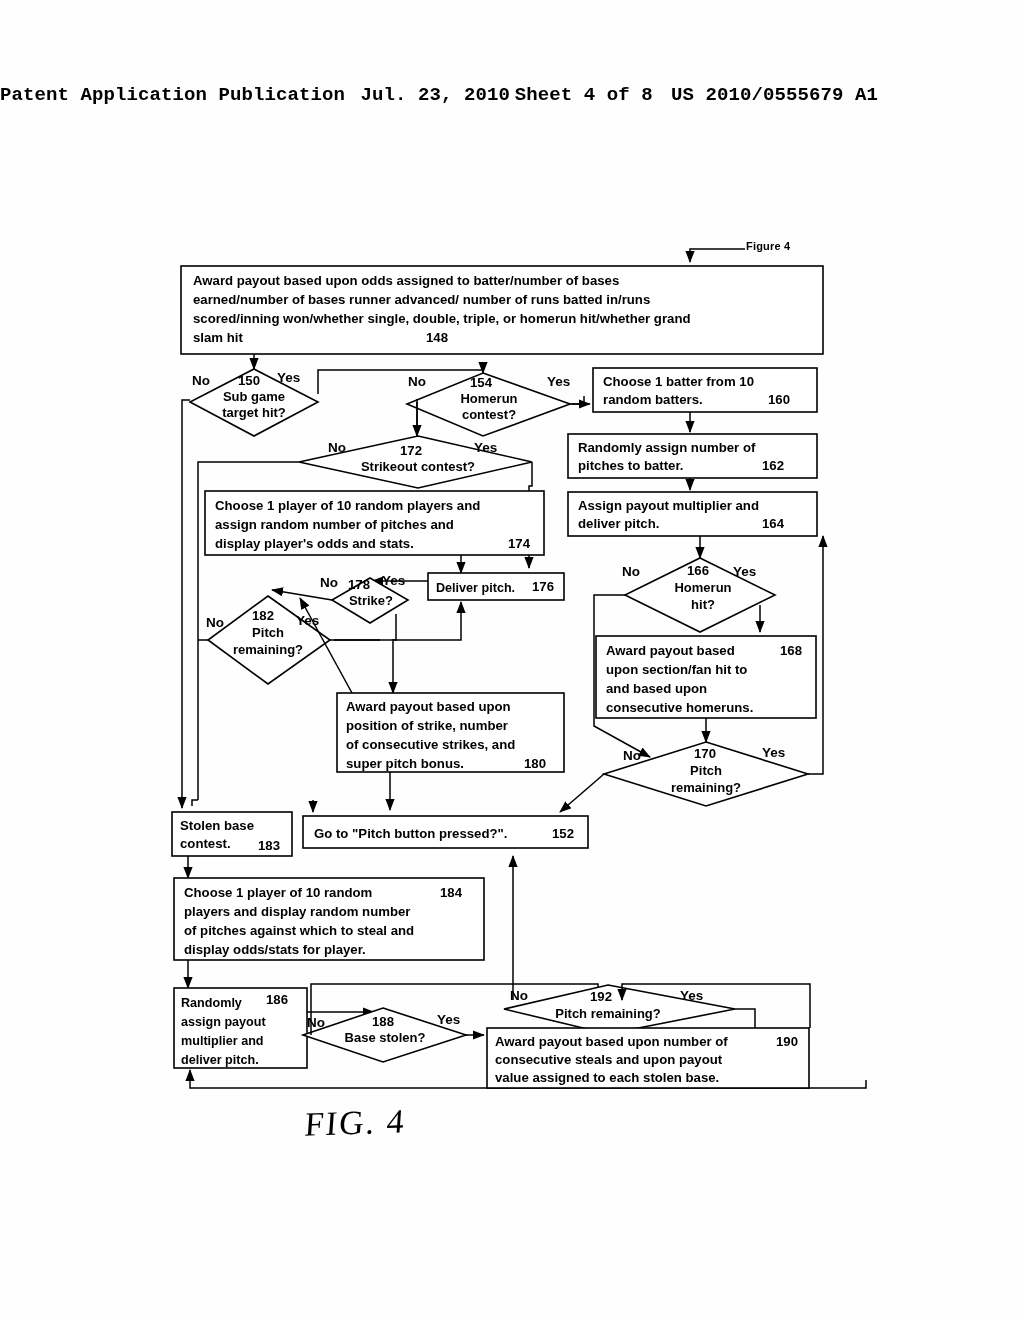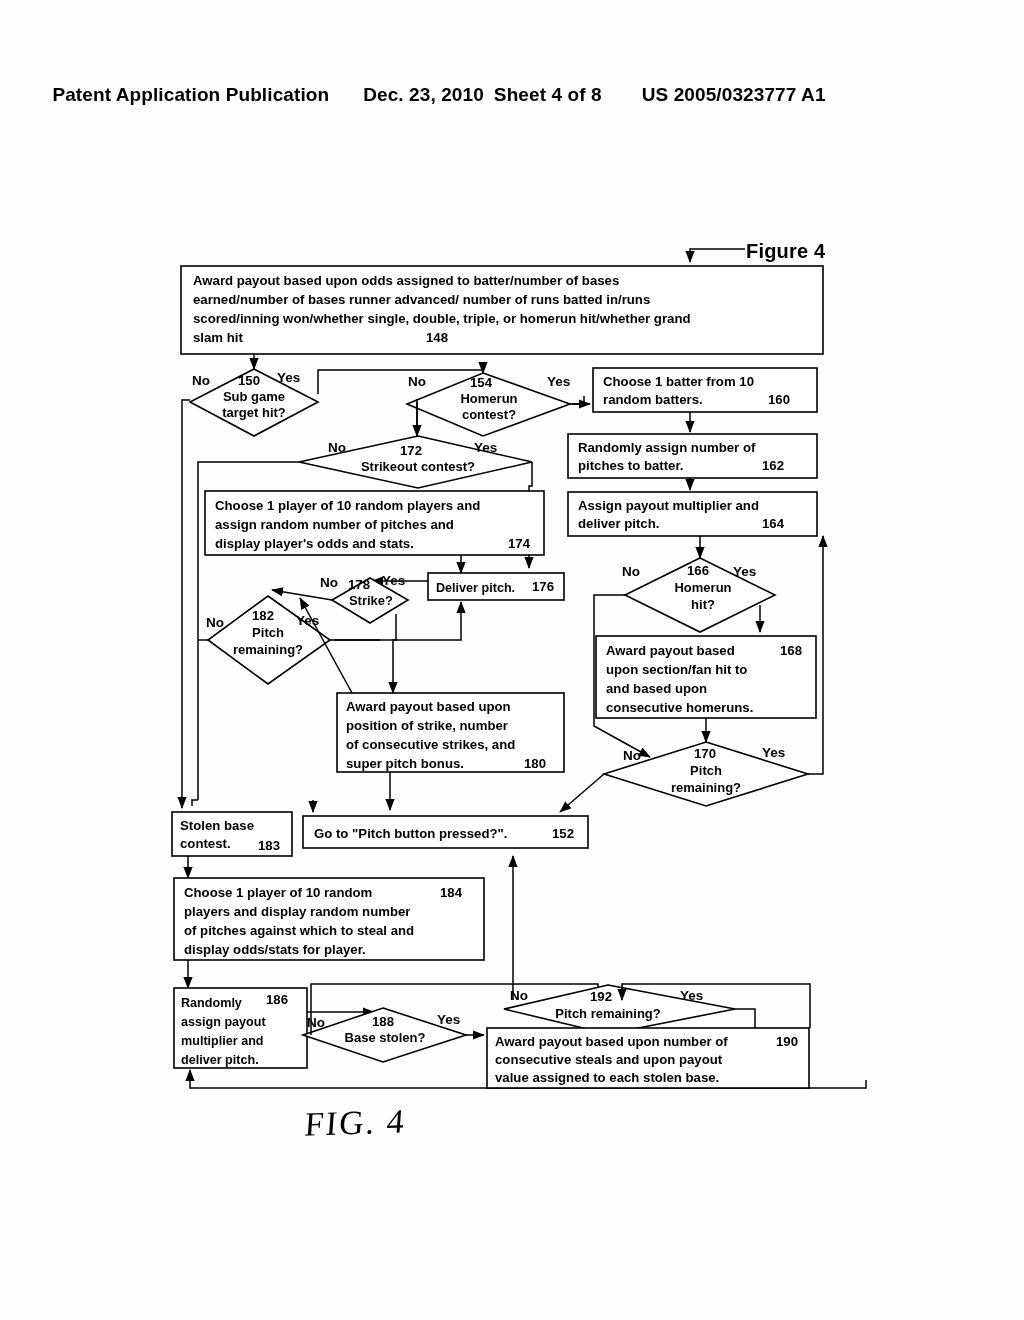--- a/index.html
+++ b/index.html
@@ -23,38 +23,38 @@
   }
   
   #pub-header {
     position: absolute;
     top: 84px;
     left: 0;
     width: 878px;
     display: flex;
     justify-content: center;
     align-items: baseline;
-    font-family: Liberation Sans, sans-serif;
+    font-family: Liberation Mono, monospace;
     font-weight: bold;
     font-size: 19px;
     letter-spacing: 0.1px;
     white-space: nowrap;
   }
   #pub-header .seg { display: inline-block; }
   #pub-header .gap-1 { width: 34px; }
   #pub-header .gap-2 { width: 10px; }
   #pub-header .gap-3 { width: 40px; }
 
   
   #figure-label {
     position: absolute;
     left: 746px;
     top: 240px;
     font-family: "Liberation Sans", sans-serif;
-    font-size: 20px;
+    font-size: 11px;
     font-weight: bold;
     letter-spacing: 0.2px;
   }
 
   
   #fig-hand {
     position: absolute;
     left: 305px;
     top: 1104px;
     font-family: "Liberation Serif", serif;
@@ -120,25 +120,25 @@
   }
 </style>
 </head>
 <body>
 
 <div id="page">
 
   <div id="pub-header">
     <span class="seg">Patent Application Publication</span>
     <span class="gap-1"></span>
-    <span class="seg">Dec. 23, 2010</span>
+    <span class="seg">Jul. 23, 2010</span>
     <span class="gap-2"></span>
     <span class="seg">Sheet 4 of 8</span>
     <span class="gap-3"></span>
-    <span class="seg">US 2005/0323777 A1</span>
+    <span class="seg">US 2010/0555679 A1</span>
   </div>
 
   <div id="figure-label">Figure 4</div>
 
   <div id="fig-hand">FIG. 4</div>
 
   <svg id="flow-svg" viewBox="0 0 1024 1320">
     <defs>
       <marker id="arrow" markerWidth="9" markerHeight="9" refX="7.4" refY="3.1" orient="auto" markerUnits="strokeWidth">
         <path d="M0,0 L8,3.1 L0,6.2 z" fill="#000"></path>

